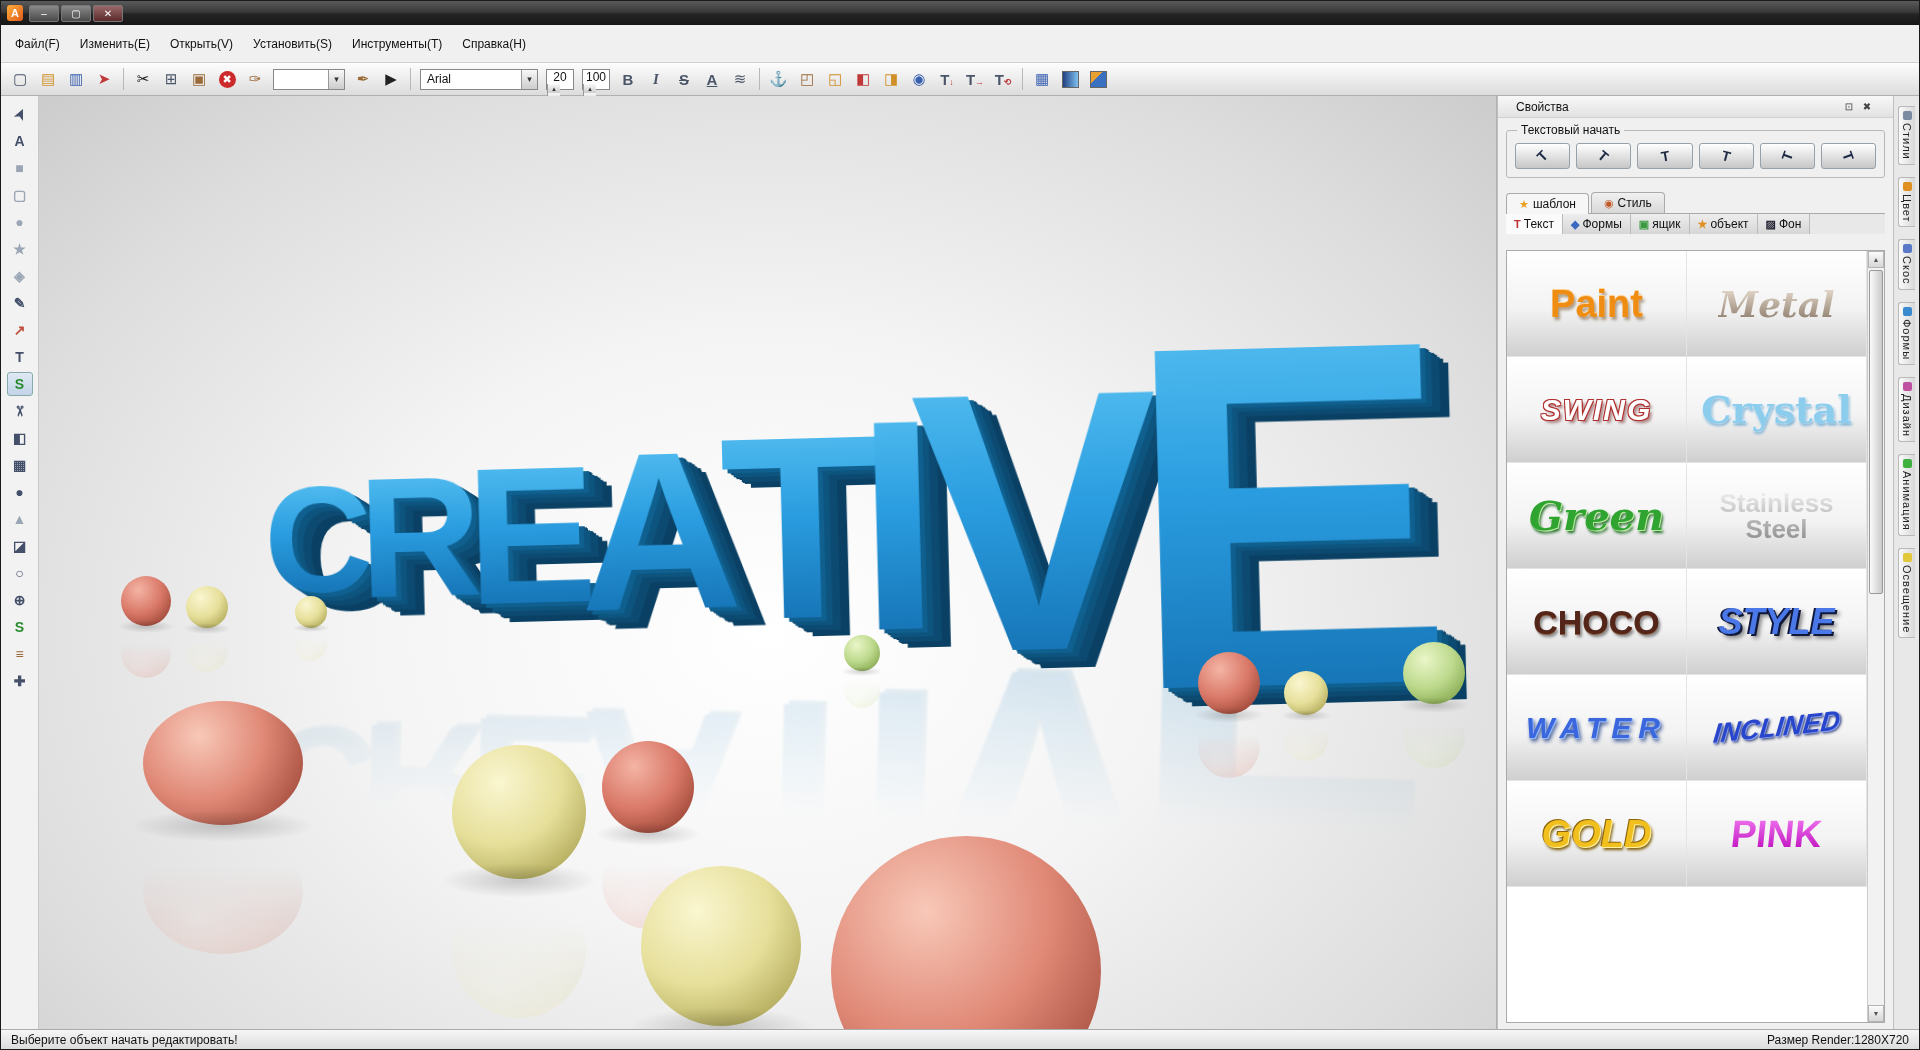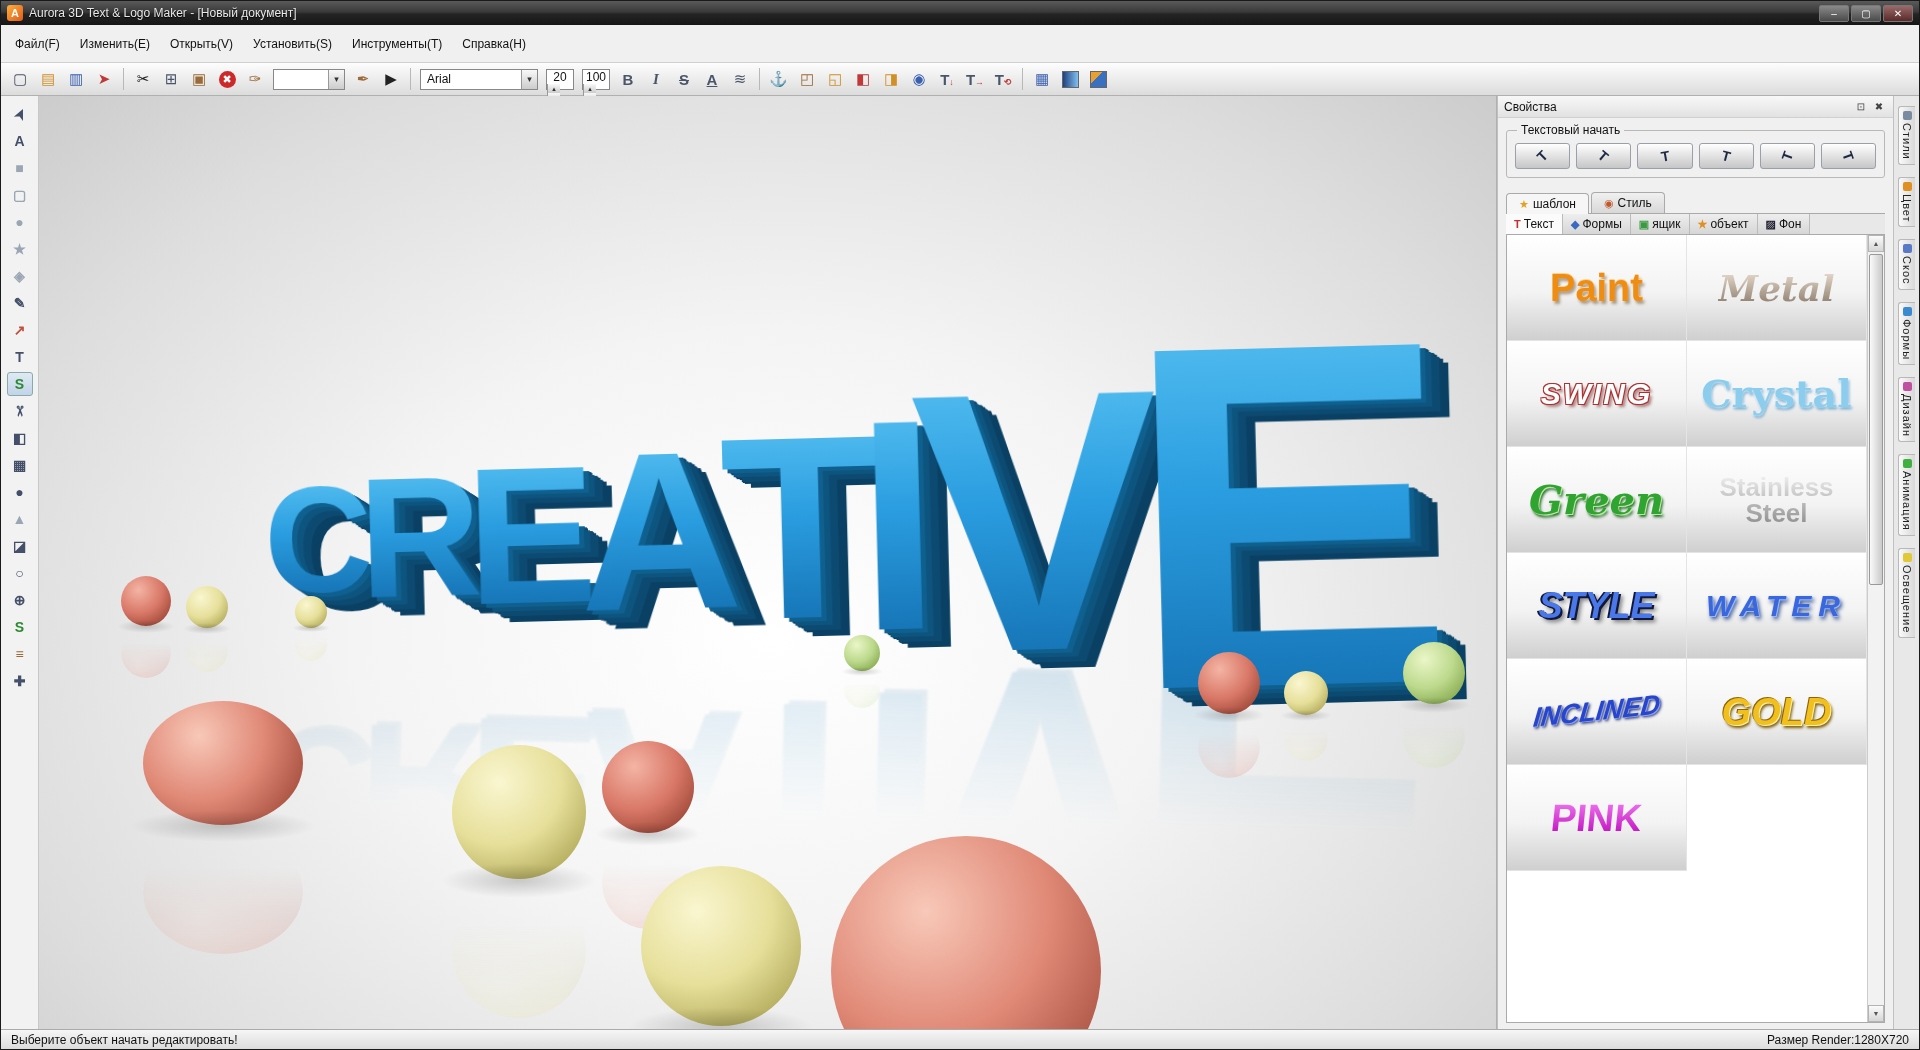--- a/index.html
+++ b/index.html
@@ -95,21 +95,21 @@
   .s6 { left:563px; top:645px; width:92px; height:92px; }
   .s7 { left:602px; top:770px; width:160px; height:160px; }
   .s8 { left:792px; top:740px; width:270px; height:270px; }
   .s9 { left:805px; top:539px; width:36px; height:36px; }
   .s10 { left:1159px; top:556px; width:62px; height:62px; }
   .s11 { left:1245px; top:575px; width:44px; height:44px; }
   .s12 { left:1364px; top:546px; width:62px; height:62px; }
 
   
   .props { width:396px; background:#f0f0f0; border-left:1px solid #c0c0c0; display:flex; flex-direction:column; overflow:hidden; }
-  .props-header { height:22px; display:flex; align-items:center; padding:0 6px; background:linear-gradient(#f8f8f8,#e2e2e2); border-bottom:1px solid #d0d0d0; }
+  .props-header { height:22px; display:flex; align-items:center; padding:0 18px; background:linear-gradient(#f8f8f8,#e2e2e2); border-bottom:1px solid #d0d0d0; }
   .props-title { flex:1; font-size:12px; }
   .phbtn { width:16px; height:14px; font-size:10px; color:#444; text-align:center; line-height:14px; margin-left:2px; }
   .groupbox { border:1px solid #b8b8b8; border-radius:3px; margin:12px 8px 6px; padding:12px 8px 8px; position:relative; }
   .groupbox .legend { position:absolute; top:-8px; left:10px; background:#f0f0f0; padding:0 4px; font-size:12px; }
   .tmrow { display:flex; gap:6px; }
   .tmbtn { flex:1; height:26px; border:1px solid #98a0a8; border-radius:3px; background:linear-gradient(#ffffff,#c6c6c6); display:flex; align-items:center; justify-content:center; }
   .tmbtn i { font-style:normal; font-weight:bold; font-size:14px; color:#1c2844; display:block; }
   .tmbtn:nth-child(1) i { transform:rotate(-45deg); } .tmbtn:nth-child(2) i { transform:rotate(40deg); }
   .tmbtn:nth-child(3) i { transform:rotate(-10deg); } .tmbtn:nth-child(4) i { transform:rotate(15deg); }
   .tmbtn:nth-child(5) i { transform:rotate(-70deg); } .tmbtn:nth-child(6) i { transform:rotate(70deg); }
@@ -120,21 +120,21 @@
   .tico { font-style:normal; font-size:11px; }
   .tico.star { color:#e8a020; } .tico.pal { color:#c05828; }
 
   .subtabs { display:flex; margin:0 8px; border-top:1px solid #aaa; background:#e8e8e8; overflow:hidden; }
   .stab { display:flex; align-items:center; gap:3px; padding:3px 8px; font-size:12px; border-right:1px solid #bbb; background:linear-gradient(#eee,#d6d6d6); white-space:nowrap; }
   .stab.active { background:#fbfbfb; }
   .sico { font-style:normal; font-size:11px; font-weight:bold; }
   .sico.red { color:#c03030; } .sico.blue { color:#3a6ac0; } .sico.green { color:#3a9a40; }
   .sico.orange { color:#e09020; } .sico.dark { color:#223; }
 
-  .tpl-area { flex:1; display:flex; margin:0 8px 6px; border:1px solid #aaa; background:#fff; min-height:0; }
+  .tpl-area { flex:1; display:flex; margin:16px 8px 6px; border:1px solid #aaa; background:#fff; min-height:0; }
   .tpl-grid { flex:1; display:grid; grid-template-columns:1fr 1fr; grid-auto-rows:106px; overflow:hidden; }
   .cell { border-right:1px solid #e4e4e4; border-bottom:1px solid #e4e4e4; background:linear-gradient(180deg,#ffffff 0%,#f3f3f3 55%,#cfcfcf 100%); display:flex; align-items:center; justify-content:center; overflow:hidden; }
   .tpl { font-weight:bold; white-space:pre-line; text-align:center; line-height:1; }
   .tpl-paint { font-size:38px; color:#ef8c12; text-shadow:0 -1px 0 #ffd090, 2px 3px 3px rgba(90,50,0,.45); }
   .tpl-metal { font-size:36px; font-family:"DejaVu Serif",serif; font-style:italic; background:linear-gradient(#ece0d2,#8a7a6a); -webkit-background-clip:text; background-clip:text; color:transparent; }
   .tpl-sector { font-size:34px; color:#c4ac94; text-shadow:1px 1px 0 #fff, 2px 3px 3px #7c6454; }
   .tpl-ice { font-family:"DejaVu Serif",serif; font-size:42px; letter-spacing:3px; color:#dceaf4; text-shadow:0 0 2px #8ab4cc, 2px 2px 4px #6c94ac; }
   .tpl-swing { font-size:30px; font-style:italic; font-weight:900; letter-spacing:2px; color:#fff; text-shadow:-1px -1px 0 #b03030,1px -1px 0 #b03030,-1px 1px 0 #b03030,1px 1px 0 #b03030,3px 3px 3px rgba(100,20,20,.5); }
   .tpl-crystal { font-family:"DejaVu Serif",serif; font-size:38px; color:#8ccdee; text-shadow:0 0 3px #fff, 1px 2px 3px #4a94c4; }
   .tpl-green { font-family:"DejaVu Serif",serif; font-style:italic; font-size:40px; color:#2fa430; text-shadow:1px 1px 0 #bce8a0, 2px 3px 3px #1a6c20; }
@@ -164,21 +164,20 @@
   
   .statusbar { height:20px; background:linear-gradient(#f6f6f6,#dcdcdc); border-top:1px solid #aaa; display:flex; align-items:center; justify-content:space-between; padding:0 10px; flex:0 0 auto; font-size:12px; }
 </style>
 </head>
 <body>
 
 <div class="window">
 
   <div class="titlebar">
     <span class="app-icon">A</span>
-    <span class="title-text">Aurora 3D Text &amp; Logo Maker - [Новый документ]</span>
     <span class="winbtns">
       <span class="wbtn">–</span>
       <span class="wbtn">▢</span>
       <span class="wbtn close">✕</span>
     </span>
   </div>
 
   <div class="menubar">
     <span class="menu-item">Файл(F)</span>
     <span class="menu-item">Изменить(E)</span>
@@ -445,20 +444,23 @@
               <span class="tpl tpl-crystal">Crystal</span>
             </div>
           <div class="cell">
               <span class="tpl tpl-green">Green</span>
             </div>
           <div class="cell">
               <span class="tpl tpl-steel">Stainless
 Steel</span>
             </div>
           <div class="cell">
+              <span class="tpl tpl-choco">CHOCO</span>
+            </div>
+          <div class="cell">
               <span class="tpl tpl-style">STYLE</span>
             </div>
           <div class="cell">
               <span class="tpl tpl-water">WATER</span>
             </div>
           <div class="cell">
               <span class="tpl tpl-inclined">INCLINED</span>
             </div>
           <div class="cell">
               <span class="tpl tpl-gold">GOLD</span>

